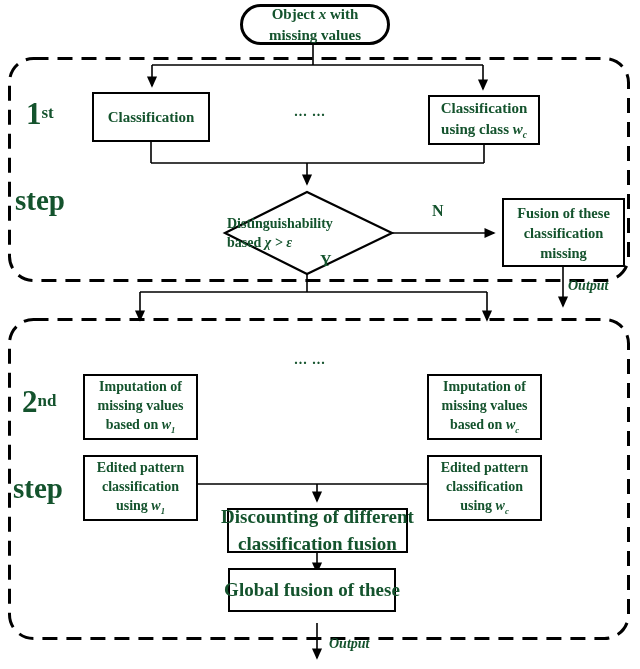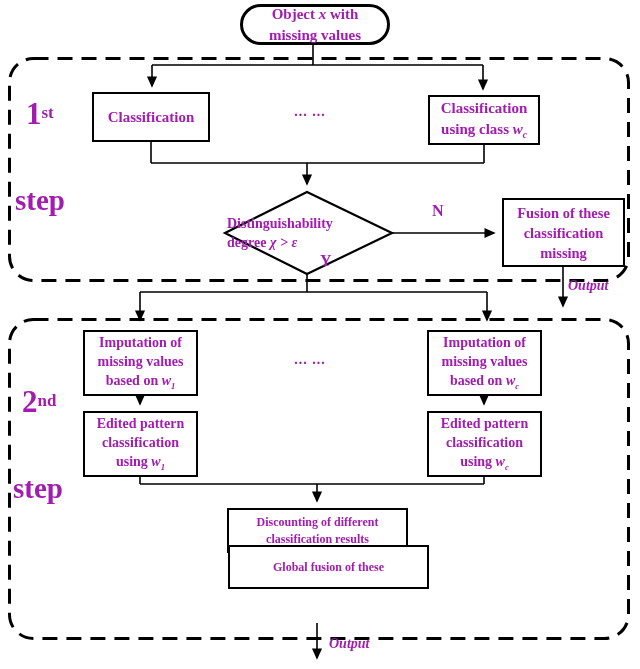--- a/index.html
+++ b/index.html
@@ -2,41 +2,41 @@
 <html><head>
 <meta charset="utf-8">
 <style>
   html,body{margin:0;padding:0;background:#ffffff;}
   #canvas{
     position:relative;
     width:640px;height:669px;
     background:#ffffff;
     font-family:"Liberation Serif", serif;
     font-weight:bold;
-    color:#a21caf;
+    color:#14532d;
     overflow:hidden;
   }
   #wires{position:absolute;left:0;top:0;z-index:0;}
   .box{
     position:absolute;
     background:#fff;
     border:2.5px solid #000;
     box-sizing:border-box;
     display:flex;flex-direction:column;
     align-items:center;justify-content:center;
     text-align:center;
     z-index:2;
     font-weight:bold;
   }
   .ln{white-space:nowrap;line-height:1.38;}
   .oval{border-radius:22px;border-width:3px;font-size:15px;}
   .cls{font-size:15px;}
-  .sm{font-size:14px;}
+  .sm{font-size:14px;margin-top:44px;}
   .fus{font-size:14.5px;}
-  .wide{font-size:12px;}
+  .wide{font-size:19px;}
   .v{font-style:italic;}
   sub{font-size:0.62em;font-style:italic;}
   .free{position:absolute;z-index:3;white-space:nowrap;}
   .diamond-text{
     position:absolute;z-index:2;text-align:left;
     font-size:14px;line-height:1.35;
   }
   .edge-lbl{font-size:16px;}
   .out-lbl{font-size:14px;font-style:italic;}
   .dots{font-size:14px;letter-spacing:1px;}
@@ -95,21 +95,21 @@
 
   <div class="free dots" style="left:265px;top:104px;width:90px;text-align:center">... ...</div>
 
   <div class="box cls" style="left:428px;top:95px;width:112px;height:50px">
     <div class="ln">Classification</div>
     <div class="ln"><span>using class </span><span class="v">w</span><sub>c</sub></div>
   </div>
 
   <div class="diamond-text" style="left:227px;top:214px;width:160px">
     <div class="ln">Distinguishability</div>
-    <div class="ln"><span>degree </span><span class="v">χ &gt; ε</span></div>
+    <div class="ln"><span>based </span><span class="v">χ &gt; ε</span></div>
   </div>
 
   <div class="free edge-lbl" style="left:432px;top:202px">N</div>
   <div class="free edge-lbl" style="left:320px;top:252px">Y</div>
 
   <div class="box fus" style="left:502px;top:198px;width:123px;height:69px">
     <div class="ln">Fusion of these</div>
     <div class="ln">classification</div>
     <div class="ln">missing</div>
   </div>
@@ -140,22 +140,22 @@
   </div>
 
   <div class="box sm" style="left:427px;top:411px;width:115px;height:66px">
     <div class="ln">Edited pattern</div>
     <div class="ln">classification</div>
     <div class="ln"><span>using </span><span class="v">w</span><sub>c</sub></div>
   </div>
 
   <div class="box wide" style="left:227px;top:508px;width:181px;height:45px">
     <div class="ln">Discounting of different</div>
-    <div class="ln">classification results</div>
+    <div class="ln">classification fusion</div>
   </div>
 
-  <div class="box wide" style="left:228px;top:545px;width:201px;height:44px">
+  <div class="box wide" style="left:228px;top:568px;width:168px;height:44px">
     <div class="ln">Global fusion of these</div>
   </div>
 
   <div class="free out-lbl" style="left:329px;top:636px">Output</div>
 
 </div>
 
 </body></html>

